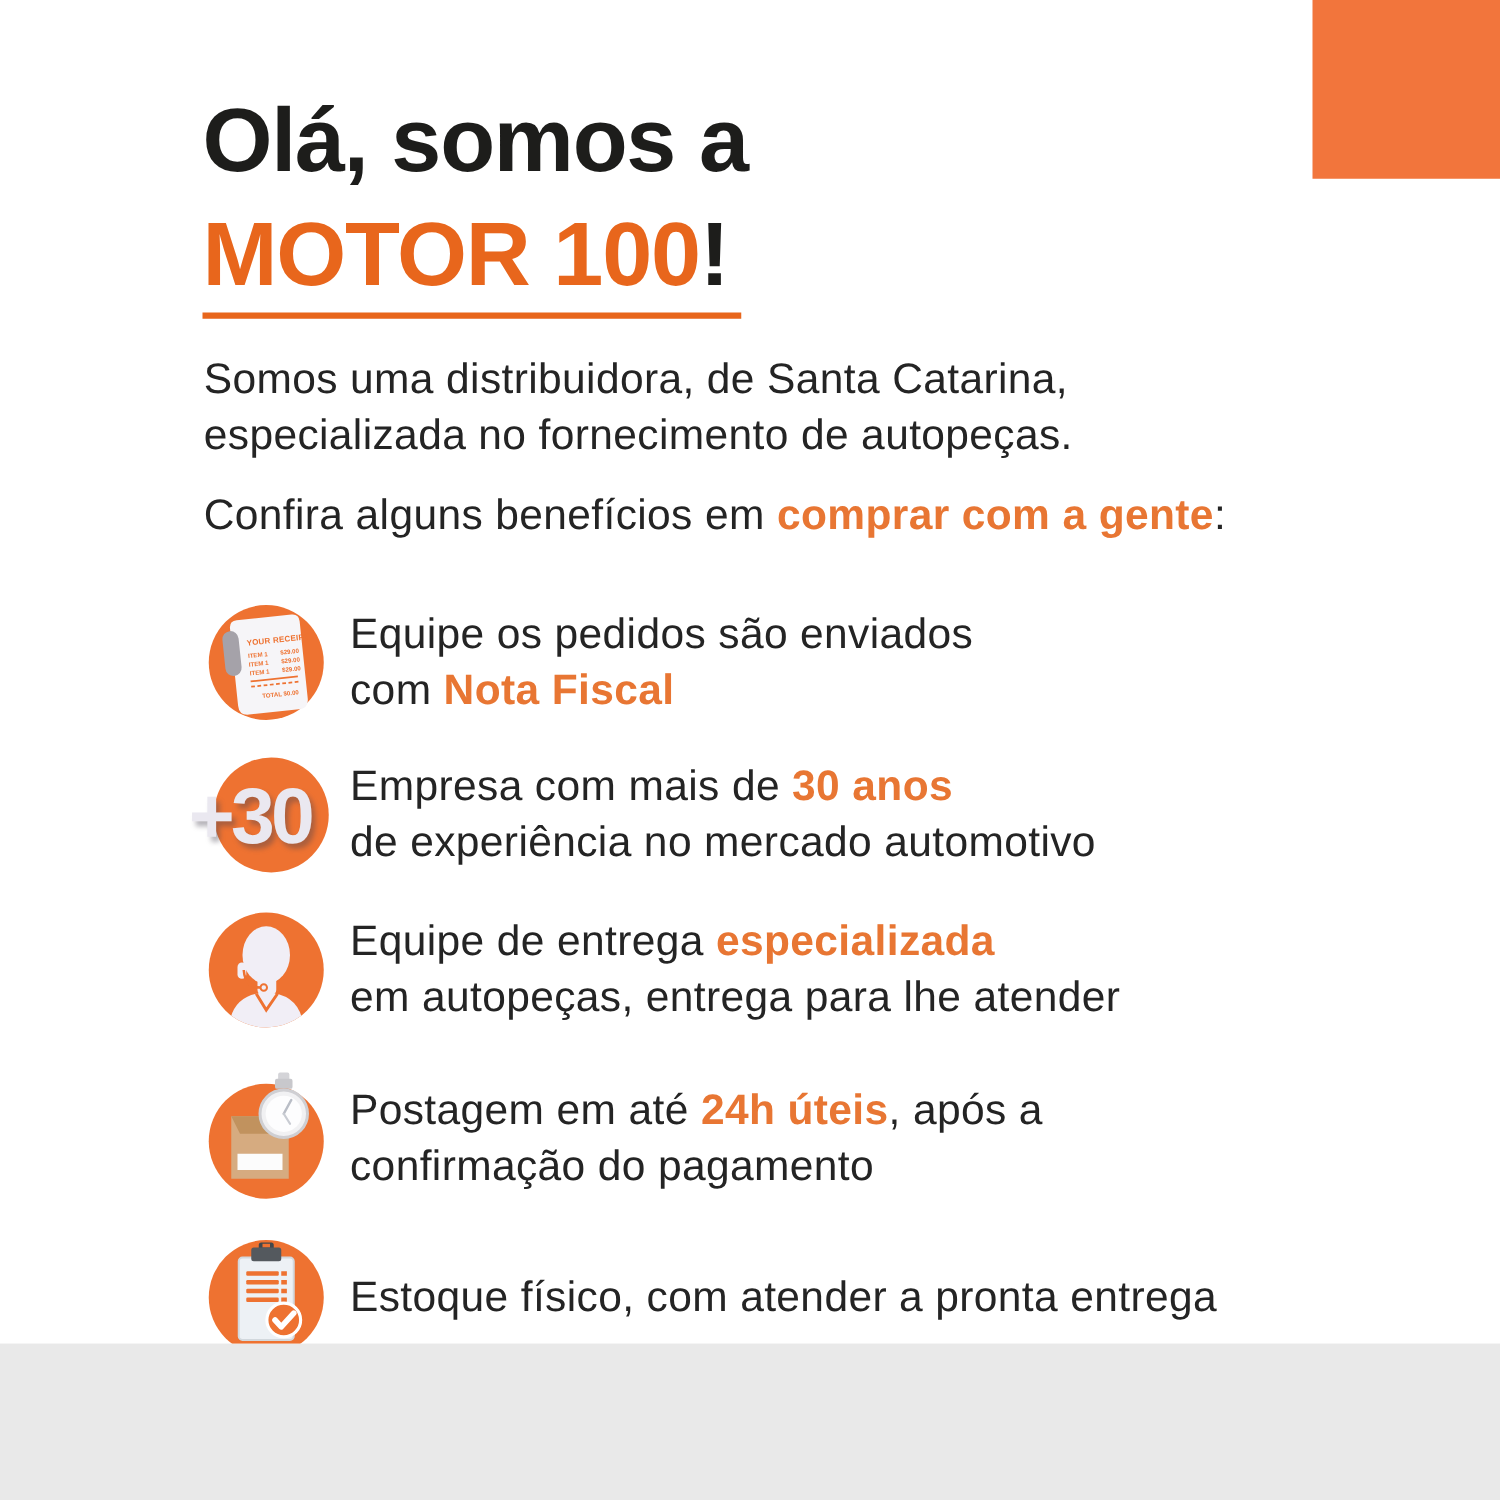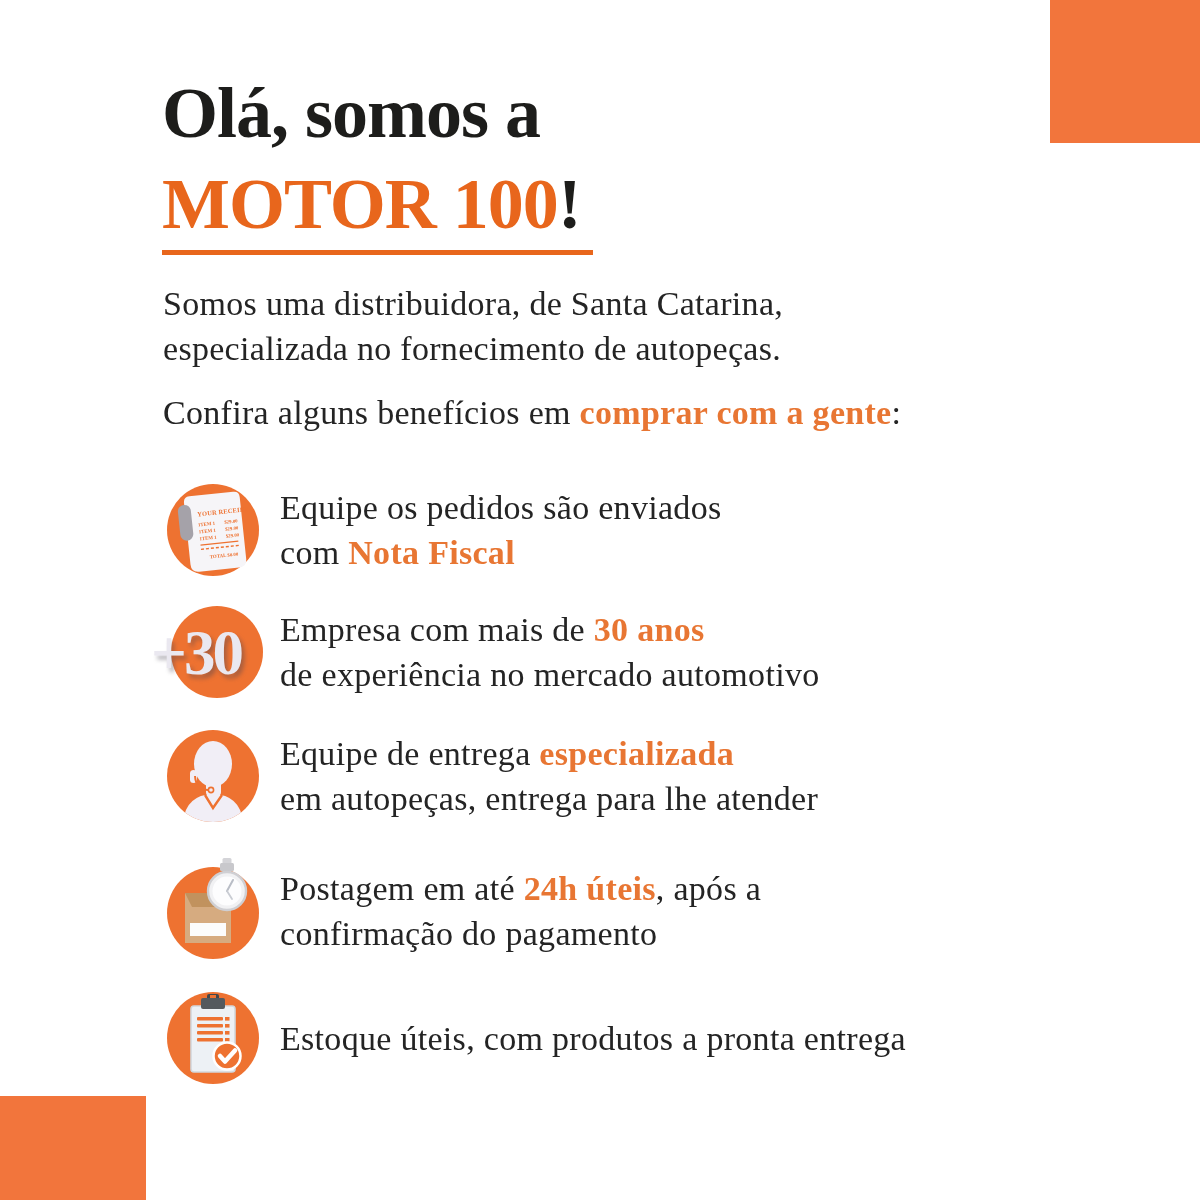--- a/index.html
+++ b/index.html
@@ -6,22 +6,22 @@
     --bg:#FFFFFF;
     --ink:#1D1D1B;
     --body:#242424;
     --title:#E8661C;
     --accent:#E87633;
     --square:#F2753C;
     --circle:#EE7231;
   }
   html,body{margin:0;padding:0;background:#e9e9e9;}
   .canvas{
-    position:relative;width:1200px;height:1200px;background:var(--bg);
-    font-family:Liberation Serif, serif;overflow:hidden;
+    position:relative;width:1200px;height:1075px;background:var(--bg);
+    font-family:Liberation Sans, sans-serif;overflow:hidden;
   }
   .sq{position:absolute;background:var(--square);}
   .sq-tr{left:1050px;top:0;width:150px;height:143px;}
   .sq-bl{left:0;top:1096px;width:146px;height:104px;}
 
   .heading{
     position:absolute;left:162px;top:68px;
     font-size:72px;line-height:91px;font-weight:bold;
     letter-spacing:-1px;color:var(--ink);white-space:nowrap;
   }
@@ -171,17 +171,17 @@
           <rect x="34" y="45" width="26" height="3.6" rx="1" fill="#EE7231"></rect>
             <rect x="62" y="45" width="4.5" height="3.6" fill="#EE7231"></rect>
           <rect x="34" y="52" width="26" height="3.6" rx="1" fill="#EE7231"></rect>
             <rect x="62" y="52" width="4.5" height="3.6" fill="#EE7231"></rect>
         </g>
         <circle cx="64" cy="70" r="13.5" fill="#EE7231" stroke="#FFFFFF" stroke-width="2.5"></circle>
         <path d="M57,70 l5,5.5 l10,-11" stroke="#FFFFFF" stroke-width="4.5" fill="none" stroke-linecap="round" stroke-linejoin="round"></path>
       </svg>
     </div>
     <div class="txt bodytext">
-      <div>Estoque úteis, com produtos a pronta entrega</div>
+      <div>Estoque físico, com atender a pronta entrega</div>
     </div>
   </div>
 
 </div>
 
 </body></html>

